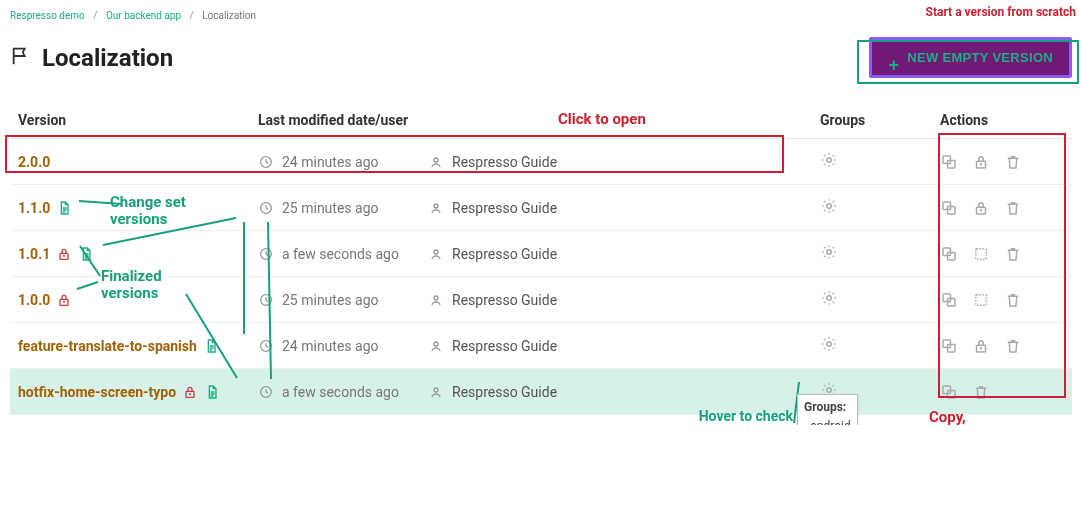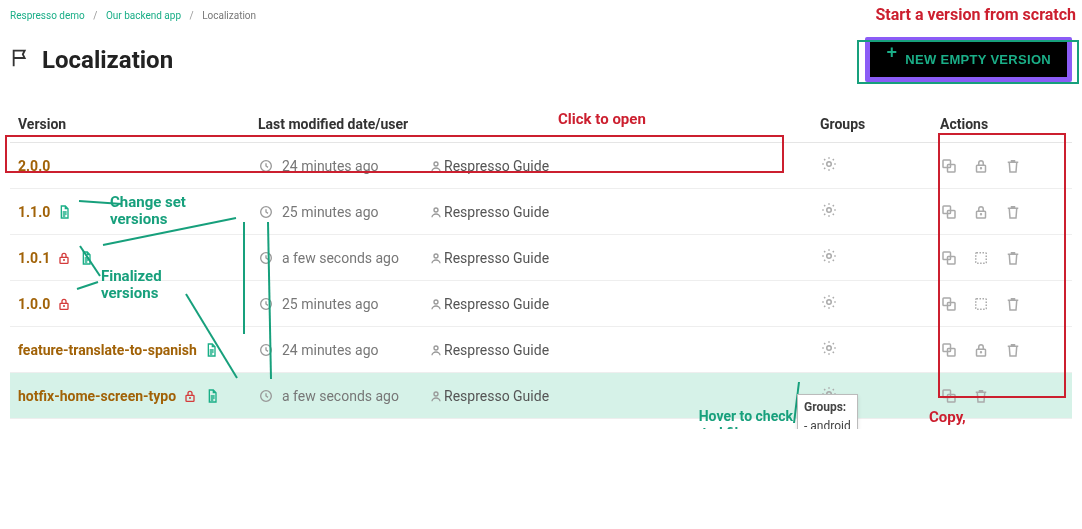--- a/index.html
+++ b/index.html
@@ -14,28 +14,28 @@
   .wrap { padding: 6px 10px 10px 10px; position: relative; }
   .breadcrumb { font-size: 10px; padding: 4px 0 10px 0; }
   .breadcrumb .bc-link { color: #1aae87; text-decoration: none; cursor: pointer; }
   .breadcrumb .sep { color: #999; margin: 0 6px; }
   .breadcrumb .bc-current { color: #777; }
   .title-row { display: flex; align-items: center; justify-content: space-between; margin: 6px 0 24px 0; }
   .title-left { display: flex; align-items: center; gap: 10px; }
   .title-left h1 { font-size: 24px; font-weight: 700; margin: 0; color: #222; }
   .flag-icon { stroke: #333; fill: none; }
   .new-btn {
-    border: 5px solid #8b5cf6;
+    border: 3px solid #8b5cf6;
     color: #1aae87;
-    background: #000000;
+    background: #701a75;
     padding: 10px 16px;
     font-weight: 700;
     letter-spacing: .3px;
     font-size: 13px;
-    display: flex; align-items: flex-start; gap: 8px;
+    display: flex; align-items: flex-end; gap: 8px;
     cursor: pointer;
     border-radius: 2px;
   }
   .new-btn .plus { font-size: 18px; line-height: 0; }
 
   table { width: 100%; border-collapse: collapse; }
   th {
     text-align: left;
     font-weight: 700;
     font-size: 14px;
@@ -55,21 +55,21 @@
   .col-groups { width: 120px; }
   .col-actions { width: 140px; }
   .ver-cell { display: flex; align-items: center; gap: 6px; }
   .ver-name { font-weight: 700; color: #a16207; }
   .ico { display: inline-flex; width: 16px; height: 16px; }
   .ico svg { width: 16px; height: 16px; }
   .ico-green svg { stroke: #1aae87; }
   .ico-red svg { stroke: #d43c3c; }
   .ico-gray svg { stroke: #999; }
   .date-cell { display: flex; align-items: flex-end; gap: 8px; color: #777; }
-  .user-cell { display: flex; align-items: flex-end; gap: 0; color: #555; }
+  .user-cell { display: flex; align-items: flex-end; gap: 8px; color: #555; }
   .gear, .act-ico { display: inline-flex; width: 18px; height: 18px; cursor: pointer; }
   .gear svg, .act-ico svg { width: 18px; height: 18px; stroke: #aaa; fill: none; }
   .actions-cell { display: flex; gap: 14px; }
   tr.row-hl td { background: #d6f2e8; }
 
   
   .ann {
     position: absolute;
     font-weight: 700;
     pointer-events: none;
@@ -505,21 +505,21 @@
             </div>
           </td>
         </tr>
       </tbody>
   </table>
 
   <div class="ann ann-box-green" style="top:40px; right:3px; width:222px; height:44px;"></div>
   <div class="ann ann-box-red" style="top:135px; left:5px; width:779px; height:38px;"></div>
   <div class="ann ann-box-red" style="top:133px; left:938px; width:128px; height:265px;"></div>
 
-  <div class="ann ann-red" style="top:5px; right:6px; font-size:16px;">Start a version from scratch</div>
+  <div class="ann ann-red" style="top:5px; right:6px; font-size:12px;">Start a version from scratch</div>
   <div class="ann ann-red" style="top:110px; left:558px; font-size:15px;">Click to open</div>
   <div class="ann ann-green" style="top:194px; left:110px; font-size:15px; width:110px; line-height:1.15;">Change set versions</div>
   <div class="ann ann-green" style="top:268px; left:101px; font-size:15px; width:90px; line-height:1.15;">Finalized versions</div>
   <div class="ann ann-green" style="top:408px; left:643px; font-size:14px; width:150px; text-align:right; line-height:1.2;">Hover to check generated file groups for sync</div>
   <div class="ann ann-red" style="top:408px; left:929px; font-size:15px; width:90px; line-height:1.3; white-space:pre-line;">Copy,
 finalize,
 patch
 or delete
 versions</div>
 

